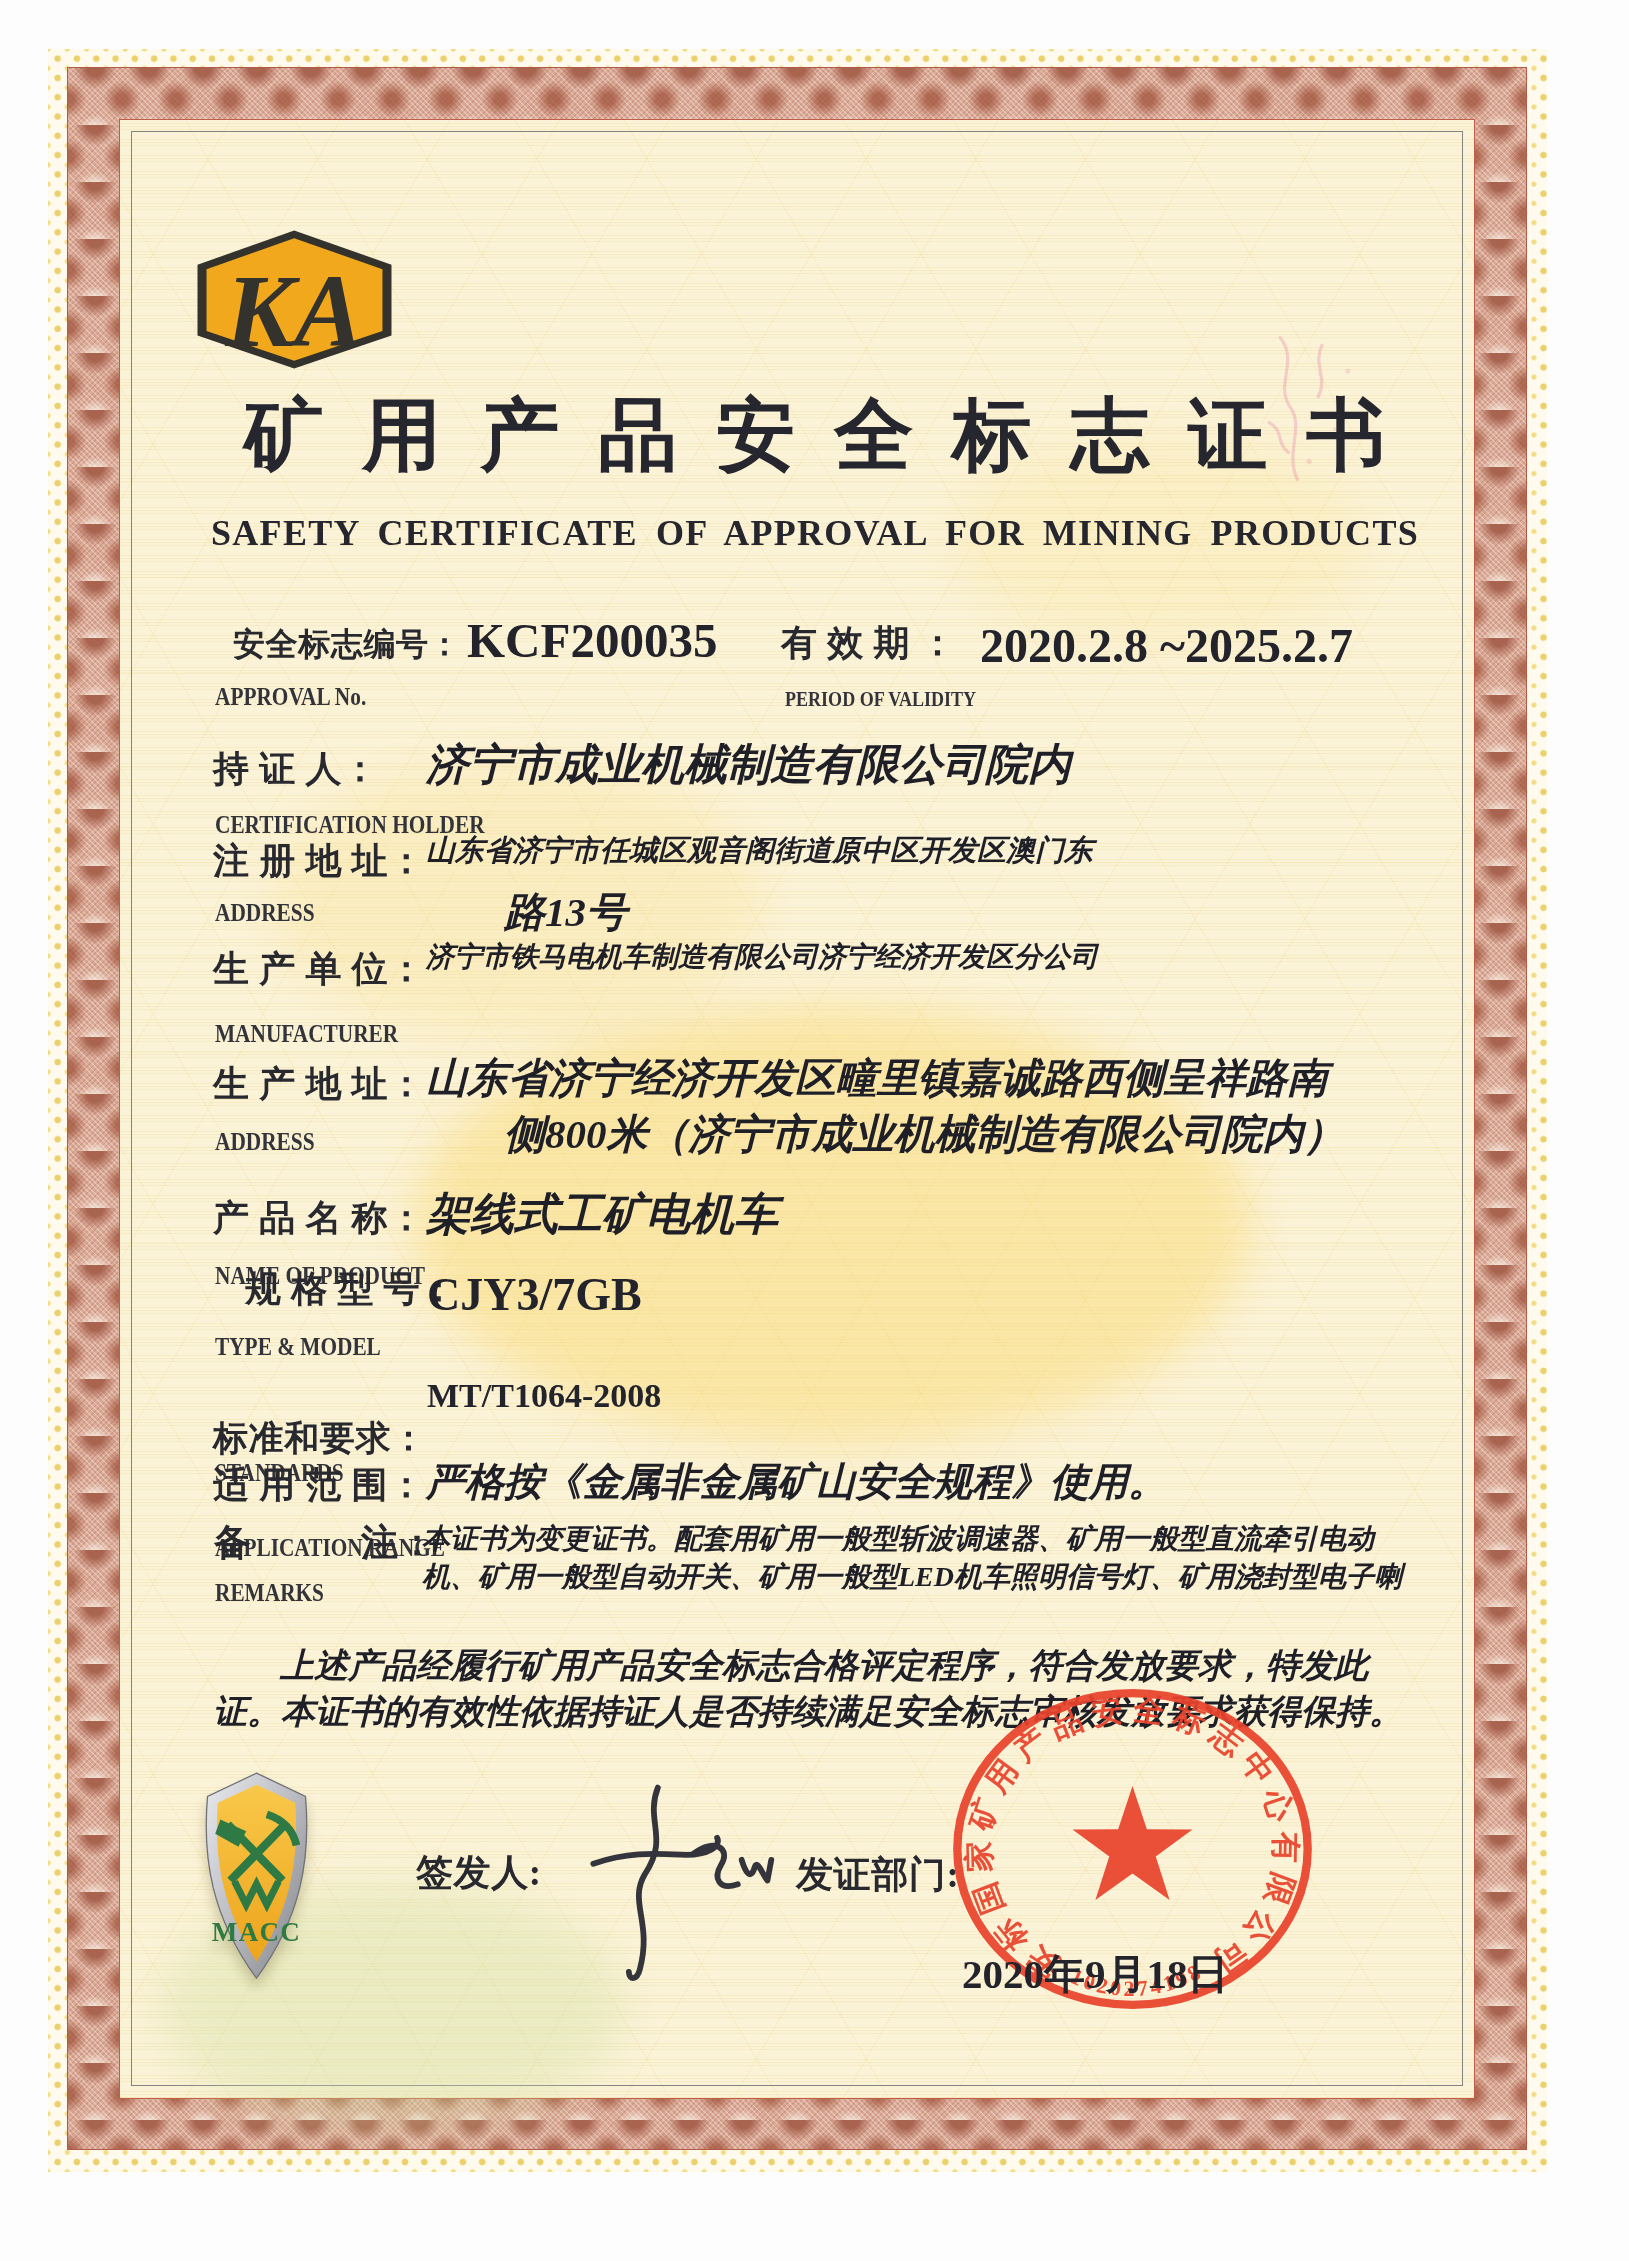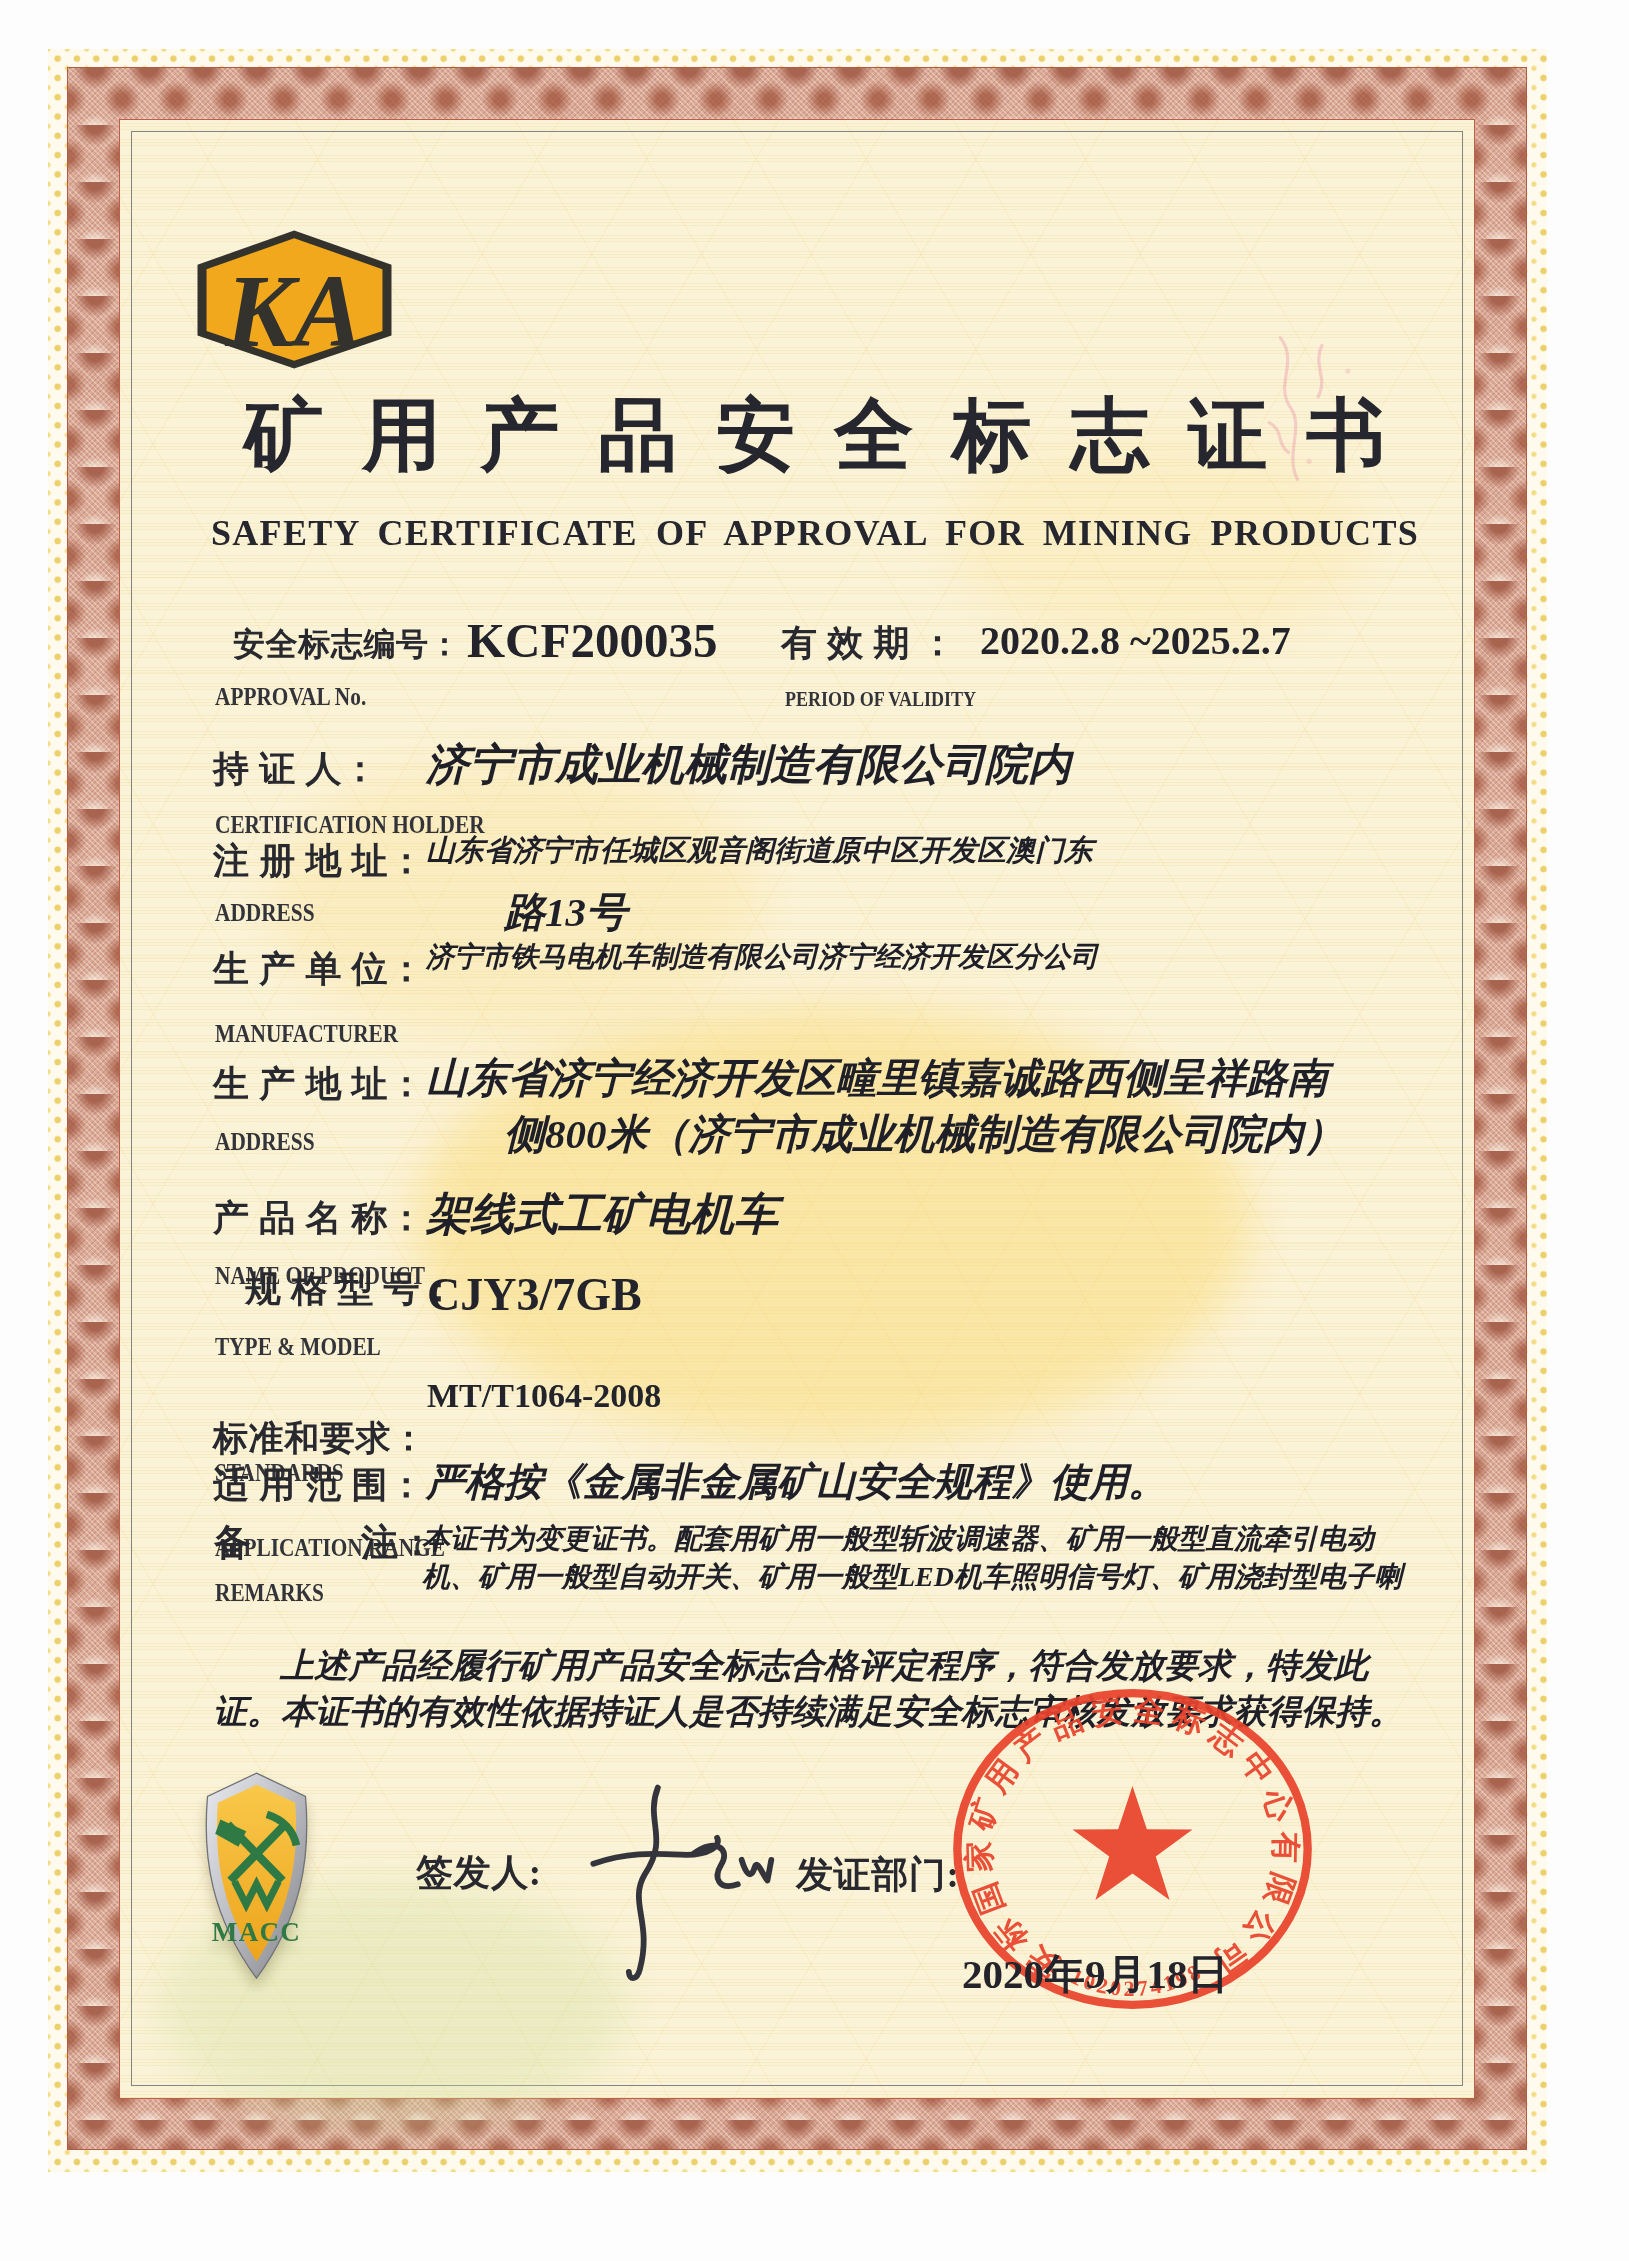--- a/index.html
+++ b/index.html
@@ -113,21 +113,21 @@
   </svg>
 
   <div class="abs title-zh" style="top:392px;">矿用产品安全标志证书</div>
   <div class="abs title-en" style="top:513px;">SAFETY CERTIFICATE OF APPROVAL FOR MINING PRODUCTS</div>
 
   <div class="abs zh-label" style="left:213px;top:627px;font-size:32px;margin-left:20px;">安全标志编号：</div>
   <div class="abs value-latin" style="left:467px;top:614px;font-size:49px;">KCF200035</div>
   <div class="abs sub-label" style="left:215px;top:682px;font-size:26px;">APPROVAL No.</div>
 
   <div class="abs zh-label" style="left:781px;top:623px;font-size:36px;">有  效  期  ：</div>
-  <div class="abs value-latin" style="left:980px;top:619px;font-size:40px;text-align:center;">2020.2.8 ~2025.2.7</div>
+  <div class="abs value-latin" style="left:980px;top:619px;font-size:48px;text-align:center;">2020.2.8 ~2025.2.7</div>
   <div class="abs sub-label" style="left:785px;top:687px;font-size:22px;">PERIOD OF VALIDITY</div>
 
   <div class="abs zh-label" style="left:213px;top:749px;font-size:36px;">持  证  人：</div>
   <div class="abs kai" style="left:426px;top:741px;font-size:43px;">济宁市成业机械制造有限公司院内</div>
   <div class="abs sub-label" style="left:215px;top:810px;font-size:26px;">CERTIFICATION HOLDER</div>
 
   <div class="abs zh-label" style="left:213px;top:841px;font-size:36px;">注 册 地 址：</div>
   <div class="abs kai" style="left:426px;top:834px;font-size:29px;">山东省济宁市任城区观音阁街道原中区开发区澳门东</div>
   <div class="abs kai" style="left:504px;top:890px;font-size:41px;">路13号</div>
   <div class="abs sub-label" style="left:215px;top:898px;font-size:26px;">ADDRESS</div>

